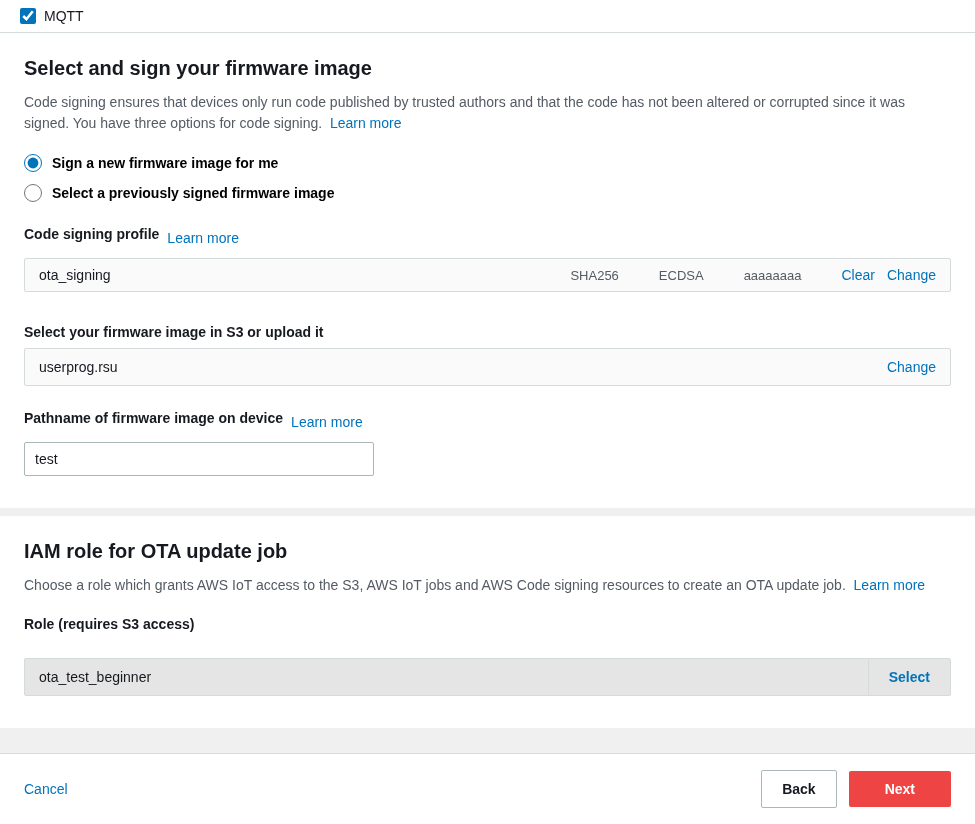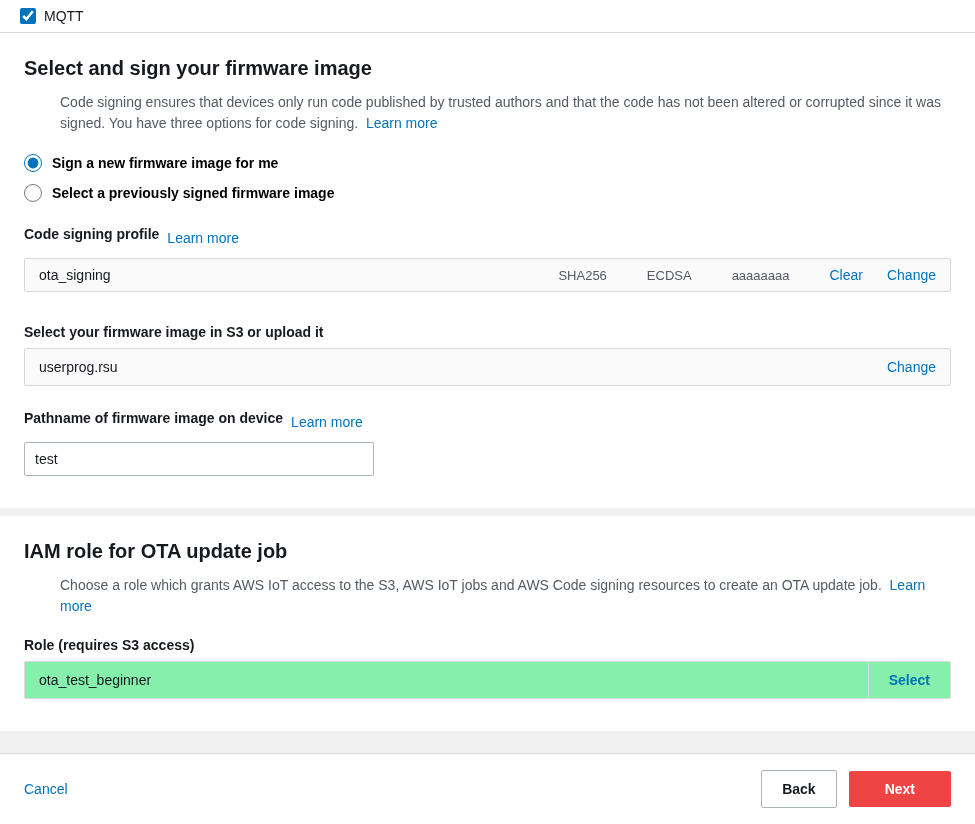--- a/index.html
+++ b/index.html
@@ -57,21 +57,20 @@
       font-weight: 700;
       color: #16191f;
       margin-bottom: 12px;
     }
 
     .section-description {
       font-size: 14px;
       color: #545b64;
       margin-bottom: 20px;
       line-height: 1.5;
-      margin-left: 36px;
     }
 
     .learn-more-link {
       color: #0073bb;
       text-decoration: none;
       cursor: pointer;
     }
 
     
     .radio-group {
@@ -129,21 +128,21 @@
     .signing-profile-meta {
       display: flex;
       gap: 40px;
       color: #545b64;
       font-size: 13px;
       margin-right: 40px;
     }
 
     .signing-profile-actions {
       display: flex;
-      gap: 24px;
+      gap: 12px;
       align-items: center;
     }
 
     .link-btn {
       background: none;
       border: none;
       color: #0073bb;
       cursor: pointer;
       font-size: 14px;
       padding: 0;
@@ -176,22 +175,22 @@
       color: #16191f;
       background: #fff;
     }
 
     
     .role-row {
       display: flex;
       align-items: center;
       border: 1px solid #d5dbdb;
       border-radius: 2px;
-      background: #86efac;
-      margin-top: 8px;
+      background: #e5e5e5;
+      margin-top: 26px;
     }
 
     .role-value {
       flex: 1;
       padding: 10px 14px;
       font-size: 14px;
       color: #16191f;
     }
 
     .select-btn {

